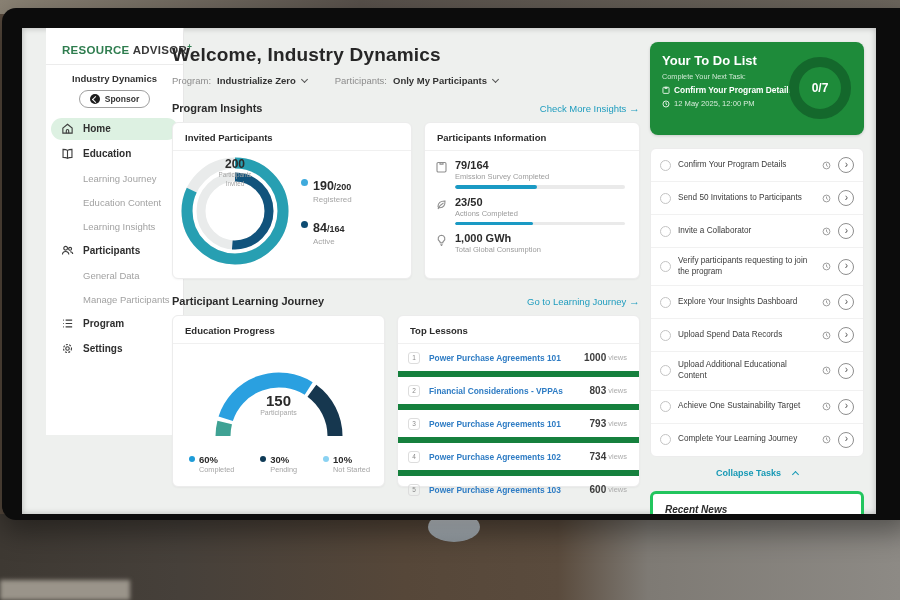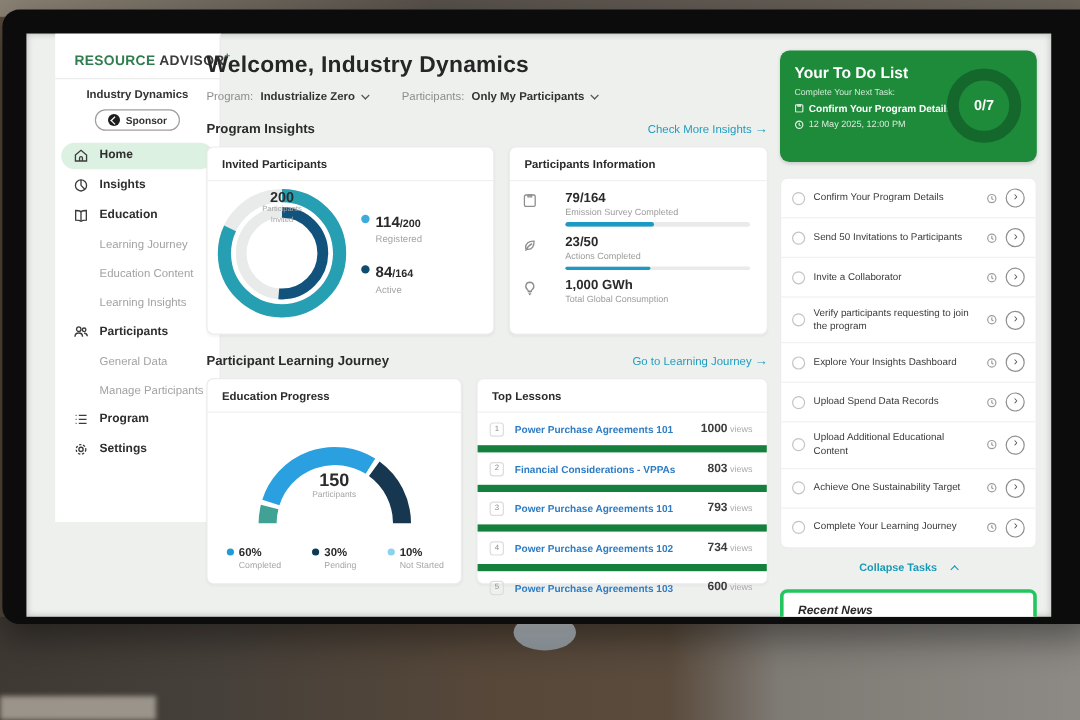--- a/index.html
+++ b/index.html
@@ -66,21 +66,21 @@
                   flex-direction:column; align-items:center; text-align:center; }
   .donut-val { font-size:12px; font-weight:bold; color:#2b2b2b; }
   .donut-sub { font-size:6.3px; color:#a5a5a5; line-height:1.4; }
   .legend { margin-left:12px; display:flex; flex-direction:column; gap:14px; }
   .legend-item { position:relative; padding-left:12px; }
   .ldot { position:absolute; left:0; top:3px; width:7px; height:7px; border-radius:50%; }
   .lval { font-size:12.5px; font-weight:bold; color:#2b2b2b; }
   .ltot { font-size:9px; font-weight:bold; color:#2b2b2b; }
   .llab { font-size:8px; color:#a5a5a5; margin-top:1px; }
   .pinfo-body { padding:8px 14px 0 10px; }
-  .prow { display:flex; gap:24px; margin-bottom:7px; }
+  .prow { display:flex; gap:8px; margin-bottom:7px; }
   .picon { width:12px; display:flex; justify-content:center; padding-top:2px; }
   .picon svg { width:11px; height:12px; stroke:#8e8e8e; fill:none; stroke-width:1.1; }
   .pcontent { flex:1; }
   .pval { font-size:11px; font-weight:bold; color:#2b2b2b; }
   .plab { font-size:7.5px; color:#9c9c9c; margin-top:1px; }
   .pbar { margin-top:4px; height:3.5px; border-radius:2px; background:#eaeaea; overflow:hidden; }
   .pbar-fill { height:100%; border-radius:2px; }
   .card.edu { width:213px; height:172px; }
   .card.lessons { flex:1; height:172px; }
   .gauge-wrap { position:relative; width:180px; margin:4px auto 0; }
@@ -159,29 +159,20 @@
                 <svg viewBox="0 0 14 14">
                   <path d="M2 6.6 7 2.4l5 4.2V12H2z"></path>
                   <path d="M5.7 12V9.4a1.3 1.3 0 0 1 2.6 0V12"></path>
                 </svg>
               </span>
             <span class="nav-label">Home</span>
           </div>
           <div class="nav-item">
             <span class="nav-icon">
                 <svg viewBox="0 0 14 14">
-                  <circle cx="7" cy="7" r="5"></circle>
-                  <path d="M7 7V2M7 7l3.4 3.4"></path>
-                </svg>
-              </span>
-            <span class="nav-label">Insights</span>
-          </div>
-          <div class="nav-item">
-            <span class="nav-icon">
-                <svg viewBox="0 0 14 14">
                   <path d="M7 3.6C6 2.9 4.2 2.6 2.2 2.6v8.6c2 0 3.8.3 4.8 1 1-.7 2.8-1 4.8-1V2.6c-2 0-3.8.3-4.8 1z"></path>
                   <path d="M7 3.6v8.6"></path>
                 </svg>
               </span>
             <span class="nav-label">Education</span>
           </div>
           <div class="nav-sub">Learning Journey</div>
           <div class="nav-sub">Education Content</div>
           <div class="nav-sub">Learning Insights</div>
           <div class="nav-item">
@@ -255,21 +246,21 @@
                 </svg>
                 <div class="donut-center">
                   <div class="donut-val">200</div>
                   <div class="donut-sub">Participants</div>
                   <div class="donut-sub">Invited</div>
                 </div>
               </div>
               <div class="legend">
                 <div class="legend-item">
                   <span class="ldot" style="background: rgb(63, 170, 220);"></span>
-                  <span class="lval">114</span><span class="ltot">/200</span>
+                  <span class="lval">190</span><span class="ltot">/200</span>
                   <div class="llab">Registered</div>
                 </div>
                 <div class="legend-item">
                   <span class="ldot" style="background: rgb(14, 76, 114);"></span>
                   <span class="lval">84</span><span class="ltot">/164</span>
                   <div class="llab">Active</div>
                 </div>
               </div>
             </div>
           </div>

